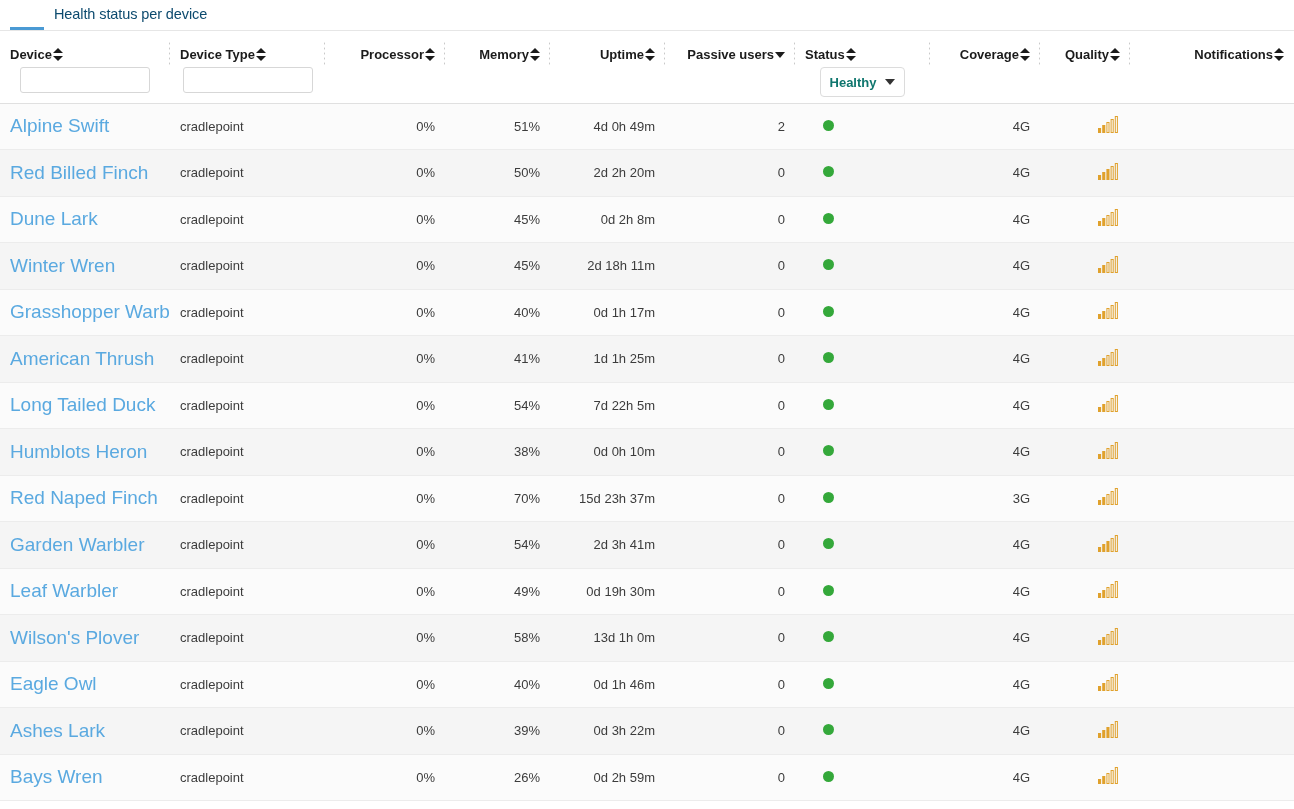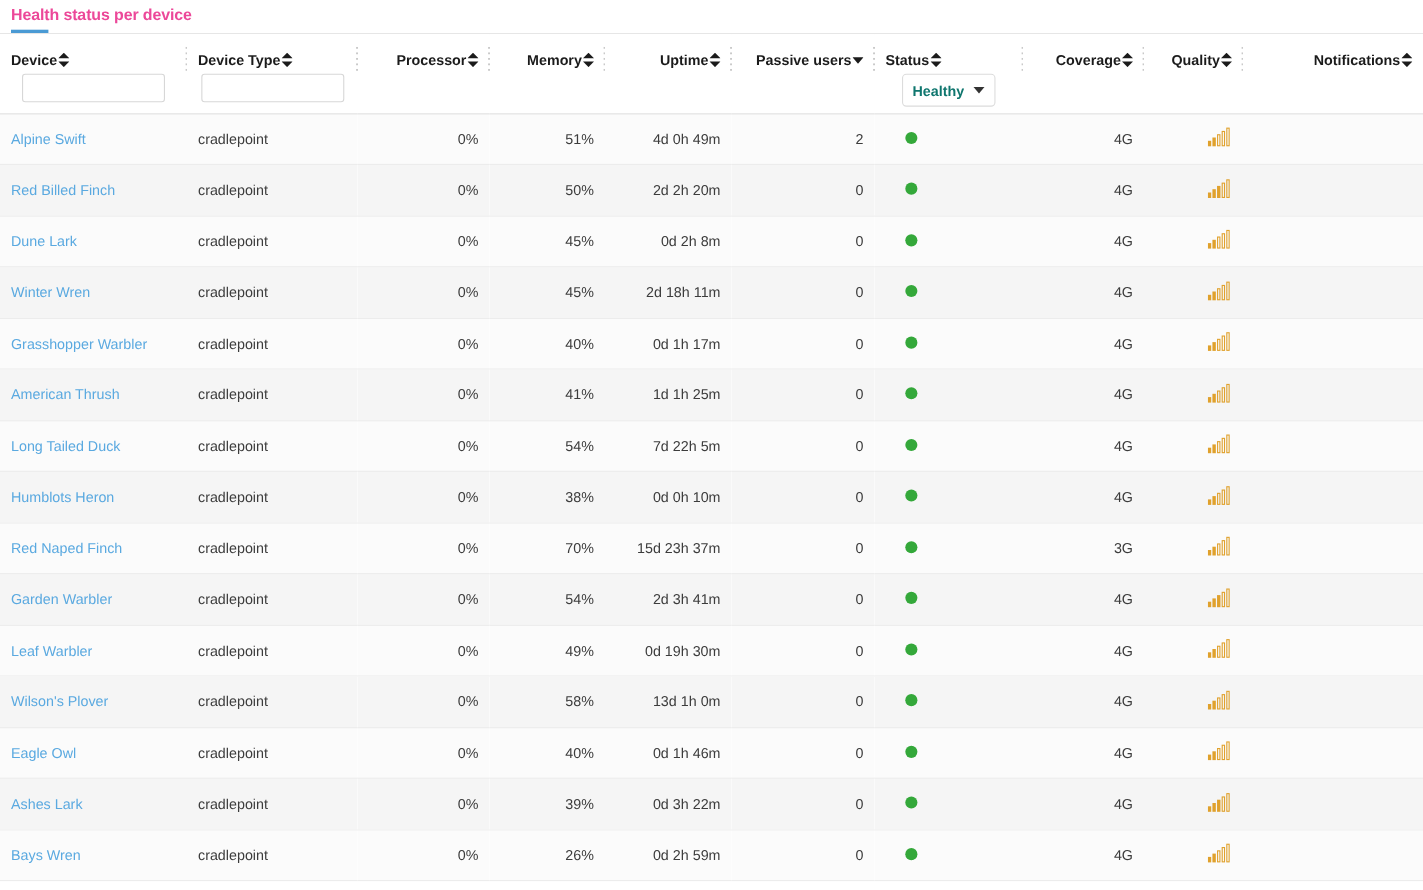--- a/index.html
+++ b/index.html
@@ -18,24 +18,25 @@
   }
 
   
   .title-bar {
     padding: 6px 0 0 10px;
     flex: 0 0 auto;
     position: relative;
   }
   .panel-title {
     font-size: 14.5px;
-    font-weight: bold;
-    color: #ec4899;
+    font-weight: normal;
+    color: #0c4a6e;
     line-height: 17px;
     letter-spacing: -0.1px;
+    margin-left: 44px;
   }
   .title-accent {
     width: 34px; height: 4px;
     background: #4a9ad4;
     margin-top: 4px;
   }
   .title-rule {
     position: absolute;
     left: 0; right: 0; bottom: 0;
     height: 1px; background: #e6e6e6;
@@ -146,21 +147,21 @@
   tbody tr:nth-child(odd)  td { background: #fbfbfb; }
   tbody tr:nth-child(even) td { background: #f5f5f5; }
 
   .cell-right { text-align: right; }
   .cell-left  { text-align: left; }
 
   .device-link {
     color: #5aa9e0;
     text-decoration: none;
     cursor: pointer;
-    font-size: 13px;
+    font-size: 19px;
   }
 
   .status-dot {
     display: inline-block;
     width: 11px; height: 11px;
     border-radius: 50%;
     background: #34a83a;
   }
   .status-cell { padding-left: 28px !important; }
 

